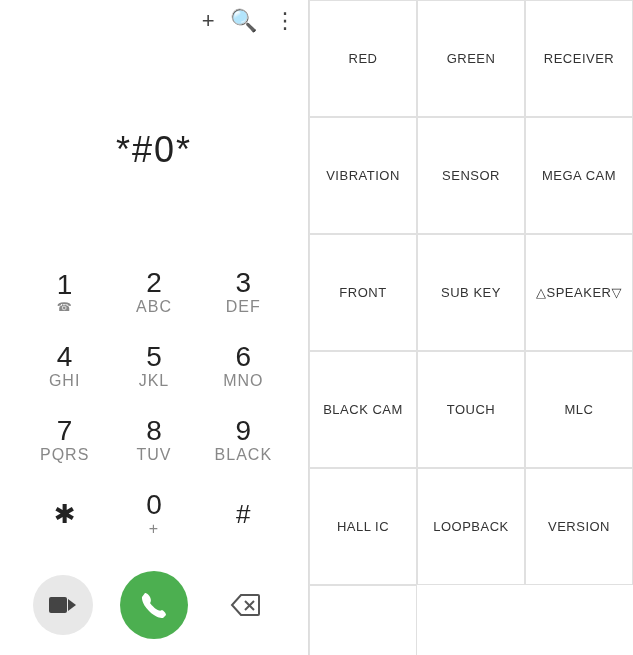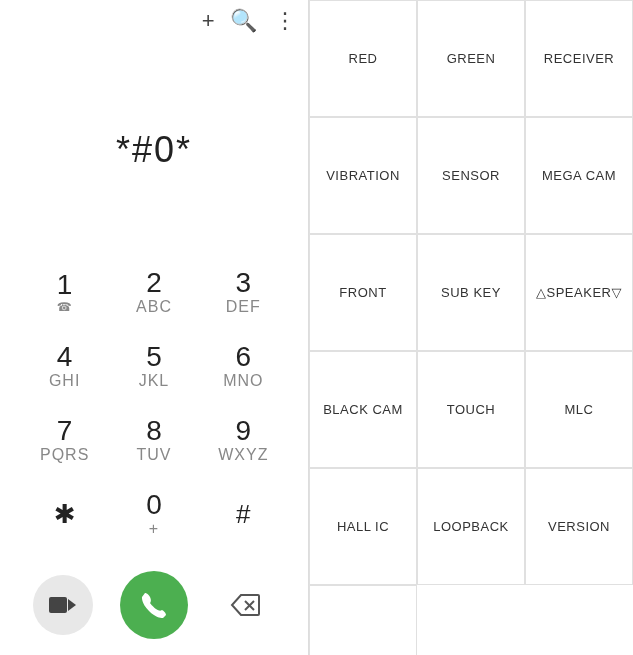--- a/index.html
+++ b/index.html
@@ -204,21 +204,21 @@
       <div class="key">
         <span class="key-num">7</span>
         <span class="key-letters">PQRS</span>
       </div>
       <div class="key">
         <span class="key-num">8</span>
         <span class="key-letters">TUV</span>
       </div>
       <div class="key">
         <span class="key-num">9</span>
-        <span class="key-letters">WXYZ</span>
+        <span class="key-letters">BLACK</span>
       </div>
     </div>
 
     <div class="keypad-row">
       <div class="key">
         <span class="key-num key-special">✱</span>
       </div>
       <div class="key">
         <span class="key-num">0</span>
         <span class="key-letters">+</span>

